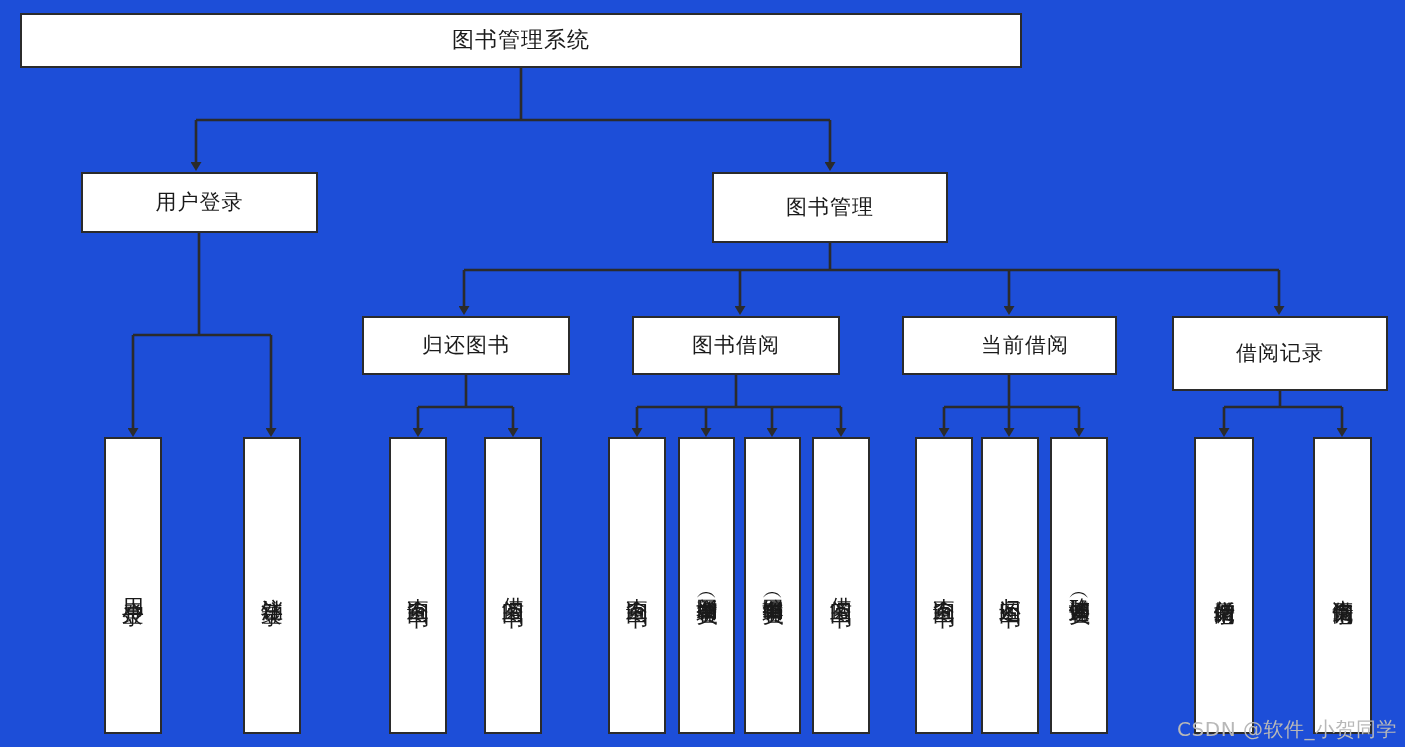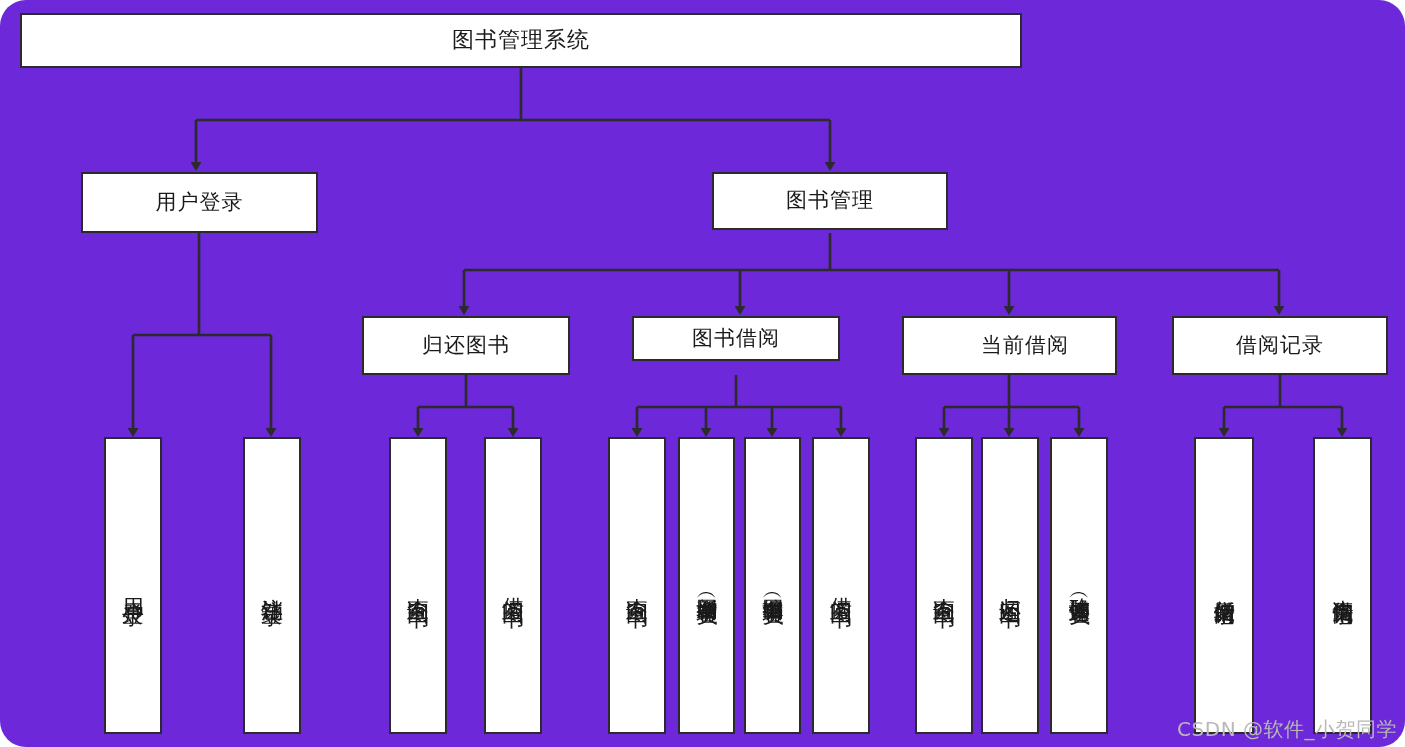--- a/index.html
+++ b/index.html
@@ -1,23 +1,22 @@
 <!DOCTYPE html>
 <html><head>
 <meta charset="utf-8">
 <title>图书管理系统 功能结构图</title>
 <style>
   html,body{margin:0;padding:0;background:#ffffff;}
   body{font-family:"DejaVu Sans","Liberation Sans",sans-serif;}
   #canvas{
     position:relative;
     width:1405px;height:747px;
-    background:#6d28d9;
+    background:#1d4ed8;
     overflow:hidden;
-    border-radius:26px;
   }
   #edges{position:absolute;left:0;top:0;width:1405px;height:747px;}
   .node{
     position:absolute;
     box-sizing:border-box;
     border:2.5px solid #2b2b2b;
     background:#ffffff;
     display:flex;
     align-items:center;
     justify-content:center;
@@ -116,37 +115,37 @@
   </svg>
 
   <div class="node h-node" id="n-root" style="left:20px;top:13px;width:1002px;height:55px;">
     <span class="lbl">图书管理系统</span>
   </div>
 
   <div class="node h-node" style="left:81px;top:172px;width:237px;height:61px;">
     <span class="lbl">用户登录</span>
   </div>
 
-  <div class="node h-node" style="left:712px;top:172px;width:236px;height:58px;align-items:center;">
+  <div class="node h-node" style="left:712px;top:172px;width:236px;height:71px;align-items:center;">
     <span class="lbl">图书管理</span>
   </div>
 
   <div class="node h-node" style="left:362px;top:316px;width:208px;height:59px;">
     <span class="lbl">归还图书</span>
   </div>
 
-  <div class="node h-node" style="left:632px;top:316px;width:208px;height:45px;">
+  <div class="node h-node" style="left:632px;top:316px;width:208px;height:59px;">
     <span class="lbl">图书借阅</span>
   </div>
 
   <div class="node h-node" style="left:902px;top:316px;width:215px;height:59px;padding-left:31px;">
     <span class="lbl">当前借阅</span>
   </div>
 
-  <div class="node h-node" style="left:1172px;top:316px;width:216px;height:59px;">
+  <div class="node h-node" style="left:1172px;top:316px;width:216px;height:75px;">
     <span class="lbl">借阅记录</span>
   </div>
 
   <div class="node v-node" style="left:104px;top:437px;width:58px;height:297px;">
     <span class="lbl">用户登录</span>
   </div>
 
   <div class="node v-node" style="left:243px;top:437px;width:58px;height:297px;">
     <span class="lbl">注销登录</span>
   </div>

